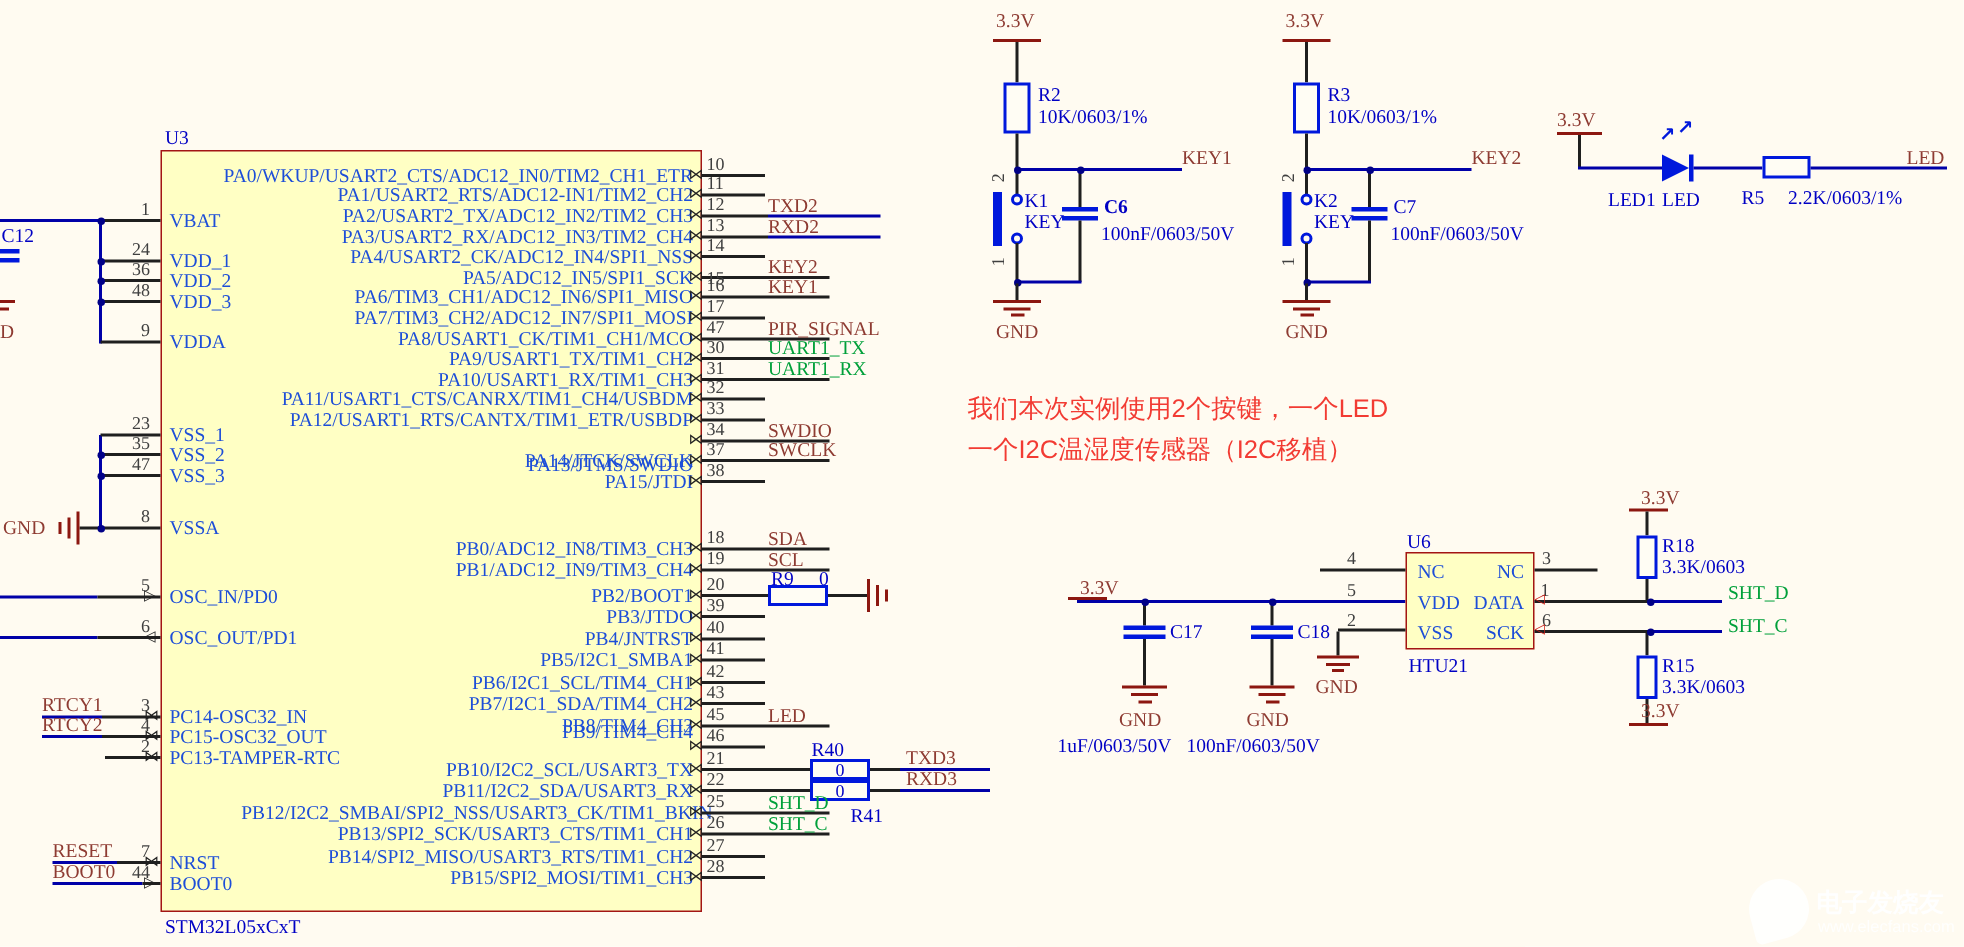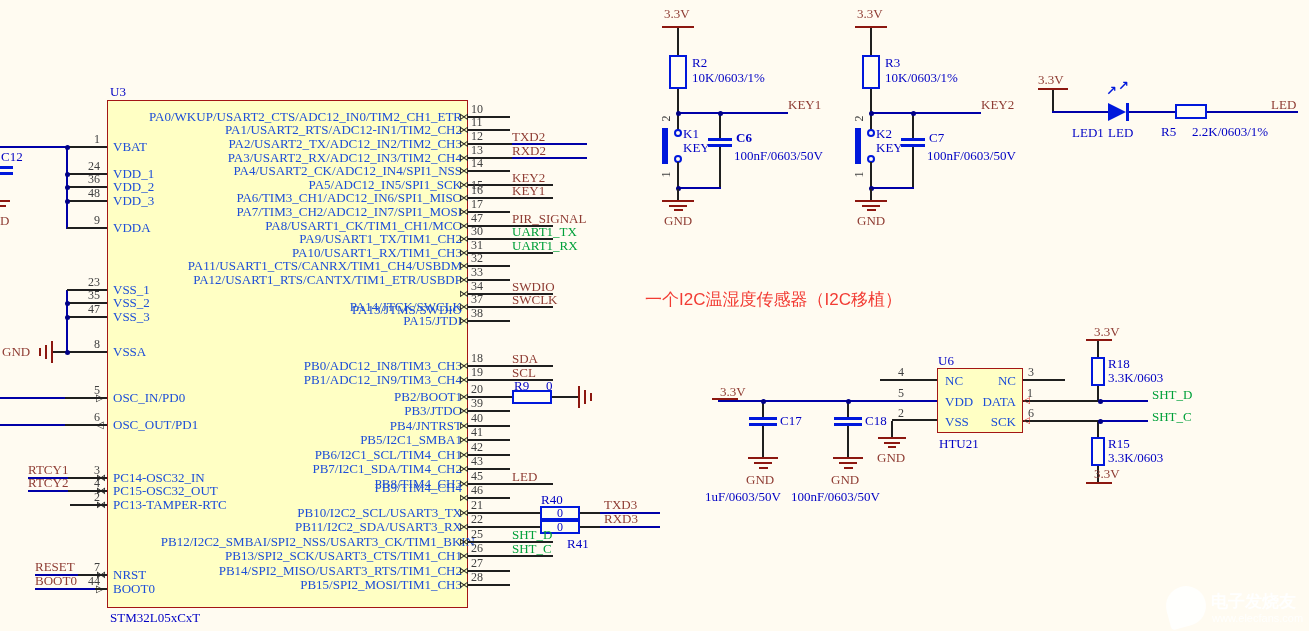--- a/index.html
+++ b/index.html
@@ -69,20 +69,21 @@
   <div class="abs wk" style="left:580px;top:512px;width:20px;height:2px"></div>
   <div class="abs wb" style="left:600px;top:512px;width:60px;height:2px"></div>
   <div class="abs t13 maroon" style="left:604px;top:497px">TXD3</div>
 
   <div class="abs res t12 blue center" style="left:540px;top:520px;width:40px;height:14px;line-height:11px">0</div>
   <div class="abs t13 blue" style="left:567px;top:536px">R41</div>
   <div class="abs wk" style="left:580px;top:526px;width:20px;height:2px"></div>
   <div class="abs wb" style="left:600px;top:526px;width:60px;height:2px"></div>
   <div class="abs t13 maroon" style="left:604px;top:511px">RXD3</div>
 
+  <div class="abs t16 redtxt" style="left:645px;top:263px">我们本次实例使用2个按键，一个LED</div>
   <div class="abs t16 redtxt" style="left:645px;top:290px">一个I2C温湿度传感器（I2C移植）</div>
 
   <div class="abs t13 maroon" style="left:1038px;top:72px">3.3V</div>
   <div class="abs wr" style="left:1038px;top:88px;width:30px;height:2px"></div>
   <div class="abs wk" style="left:1052px;top:90px;width:2px;height:22px"></div>
   <div class="abs wb" style="left:1052px;top:111px;width:56px;height:2px"></div>
   <div class="abs" style="left:1108px;top:103px;width:0;height:0;border-left:18px solid #0018DC;border-top:9px solid transparent;border-bottom:9px solid transparent"></div>
   <div class="abs cb" style="left:1126px;top:103px;width:3px;height:18px"></div>
   <div class="abs ledarrow" style="left:1106px;top:84px">↗</div>
   <div class="abs ledarrow" style="left:1118px;top:79px">↗</div>

